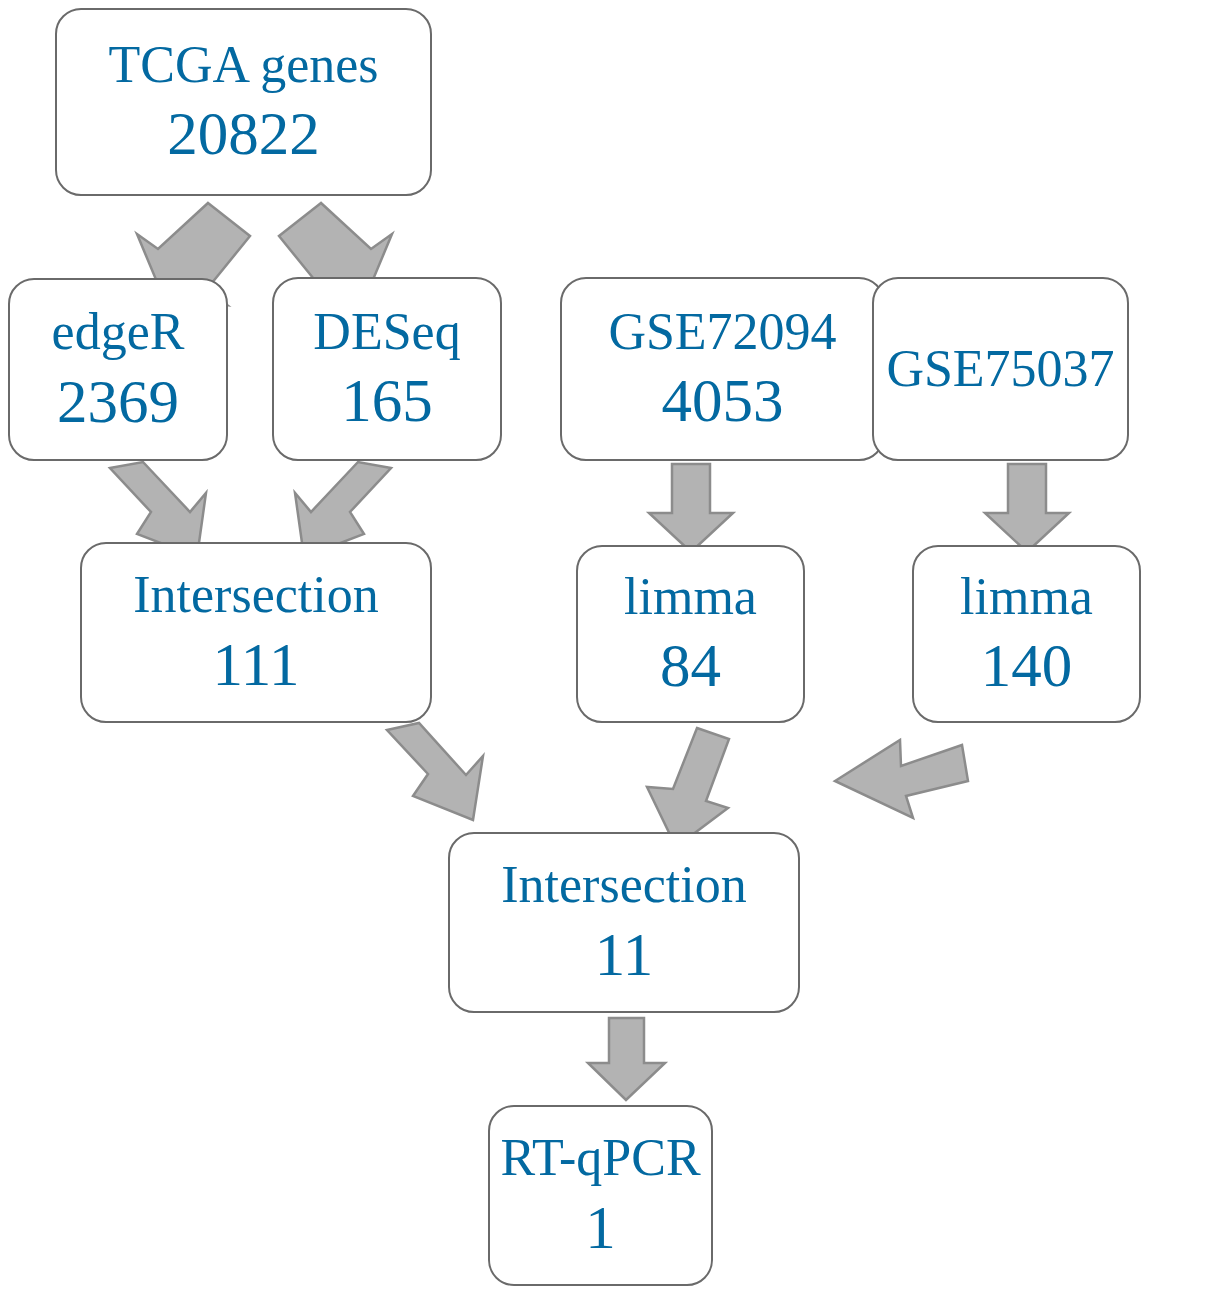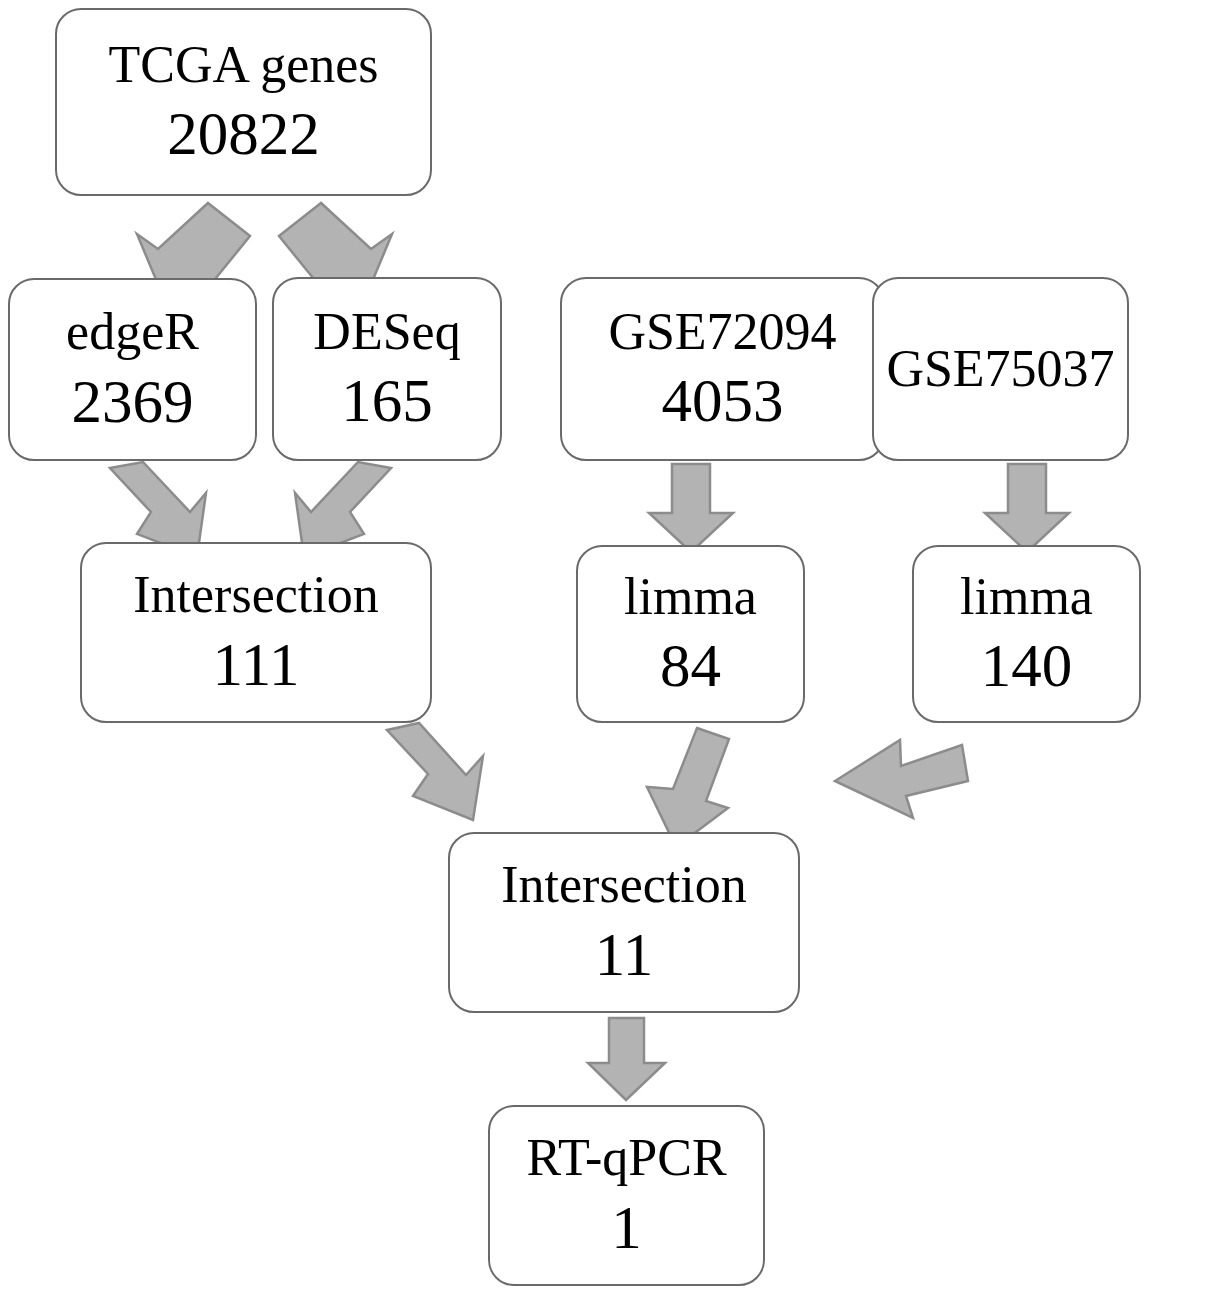--- a/index.html
+++ b/index.html
@@ -33,40 +33,40 @@
     border-radius: 26px;
     display: flex;
     flex-direction: column;
     align-items: center;
     justify-content: center;
     z-index: 2;
   }
   .node .line1,
   .node .line2 {
     display: block;
-    color: #000000;
+    color: #0369a1;
     line-height: 1.08;
     white-space: nowrap;
     text-align: center;
     font-weight: 400;
   }
   .node .line1 { font-size: 52px; }
   .node .line2 { font-size: 61px; margin-top: 8px; }
 
   
   #node-tcga      { left: 55px;  top: 8px;    width: 377px; height: 188px; }
-  #node-edger     { left: 8px;   top: 278px;  width: 249px; height: 183px; }
+  #node-edger     { left: 8px;   top: 278px;  width: 220px; height: 183px; }
   #node-deseq     { left: 272px; top: 277px;  width: 230px; height: 184px; }
   #node-gse72094  { left: 520px; top: 277px;  width: 325px; height: 184px; margin-left: 40px; }
   #node-gse75037  { left: 872px; top: 277px;  width: 257px; height: 184px; }
   #node-intersection-161 { left: 80px;  top: 542px; width: 352px; height: 181px; }
   #node-limma-84  { left: 576px; top: 545px;  width: 229px; height: 178px; }
   #node-limma-218 { left: 912px; top: 545px;  width: 229px; height: 178px; }
   #node-intersection-11  { left: 448px; top: 832px; width: 352px; height: 181px; }
-  #node-rtqpcr    { left: 488px; top: 1105px; width: 277px; height: 181px; }
+  #node-rtqpcr    { left: 488px; top: 1105px; width: 225px; height: 181px; }
 
   .arrow-shape {
     fill: #b3b3b3;
     stroke: #8c8c8c;
     stroke-width: 2.5;
     stroke-linejoin: miter;
   }
 </style>
 </head>
 <body>

